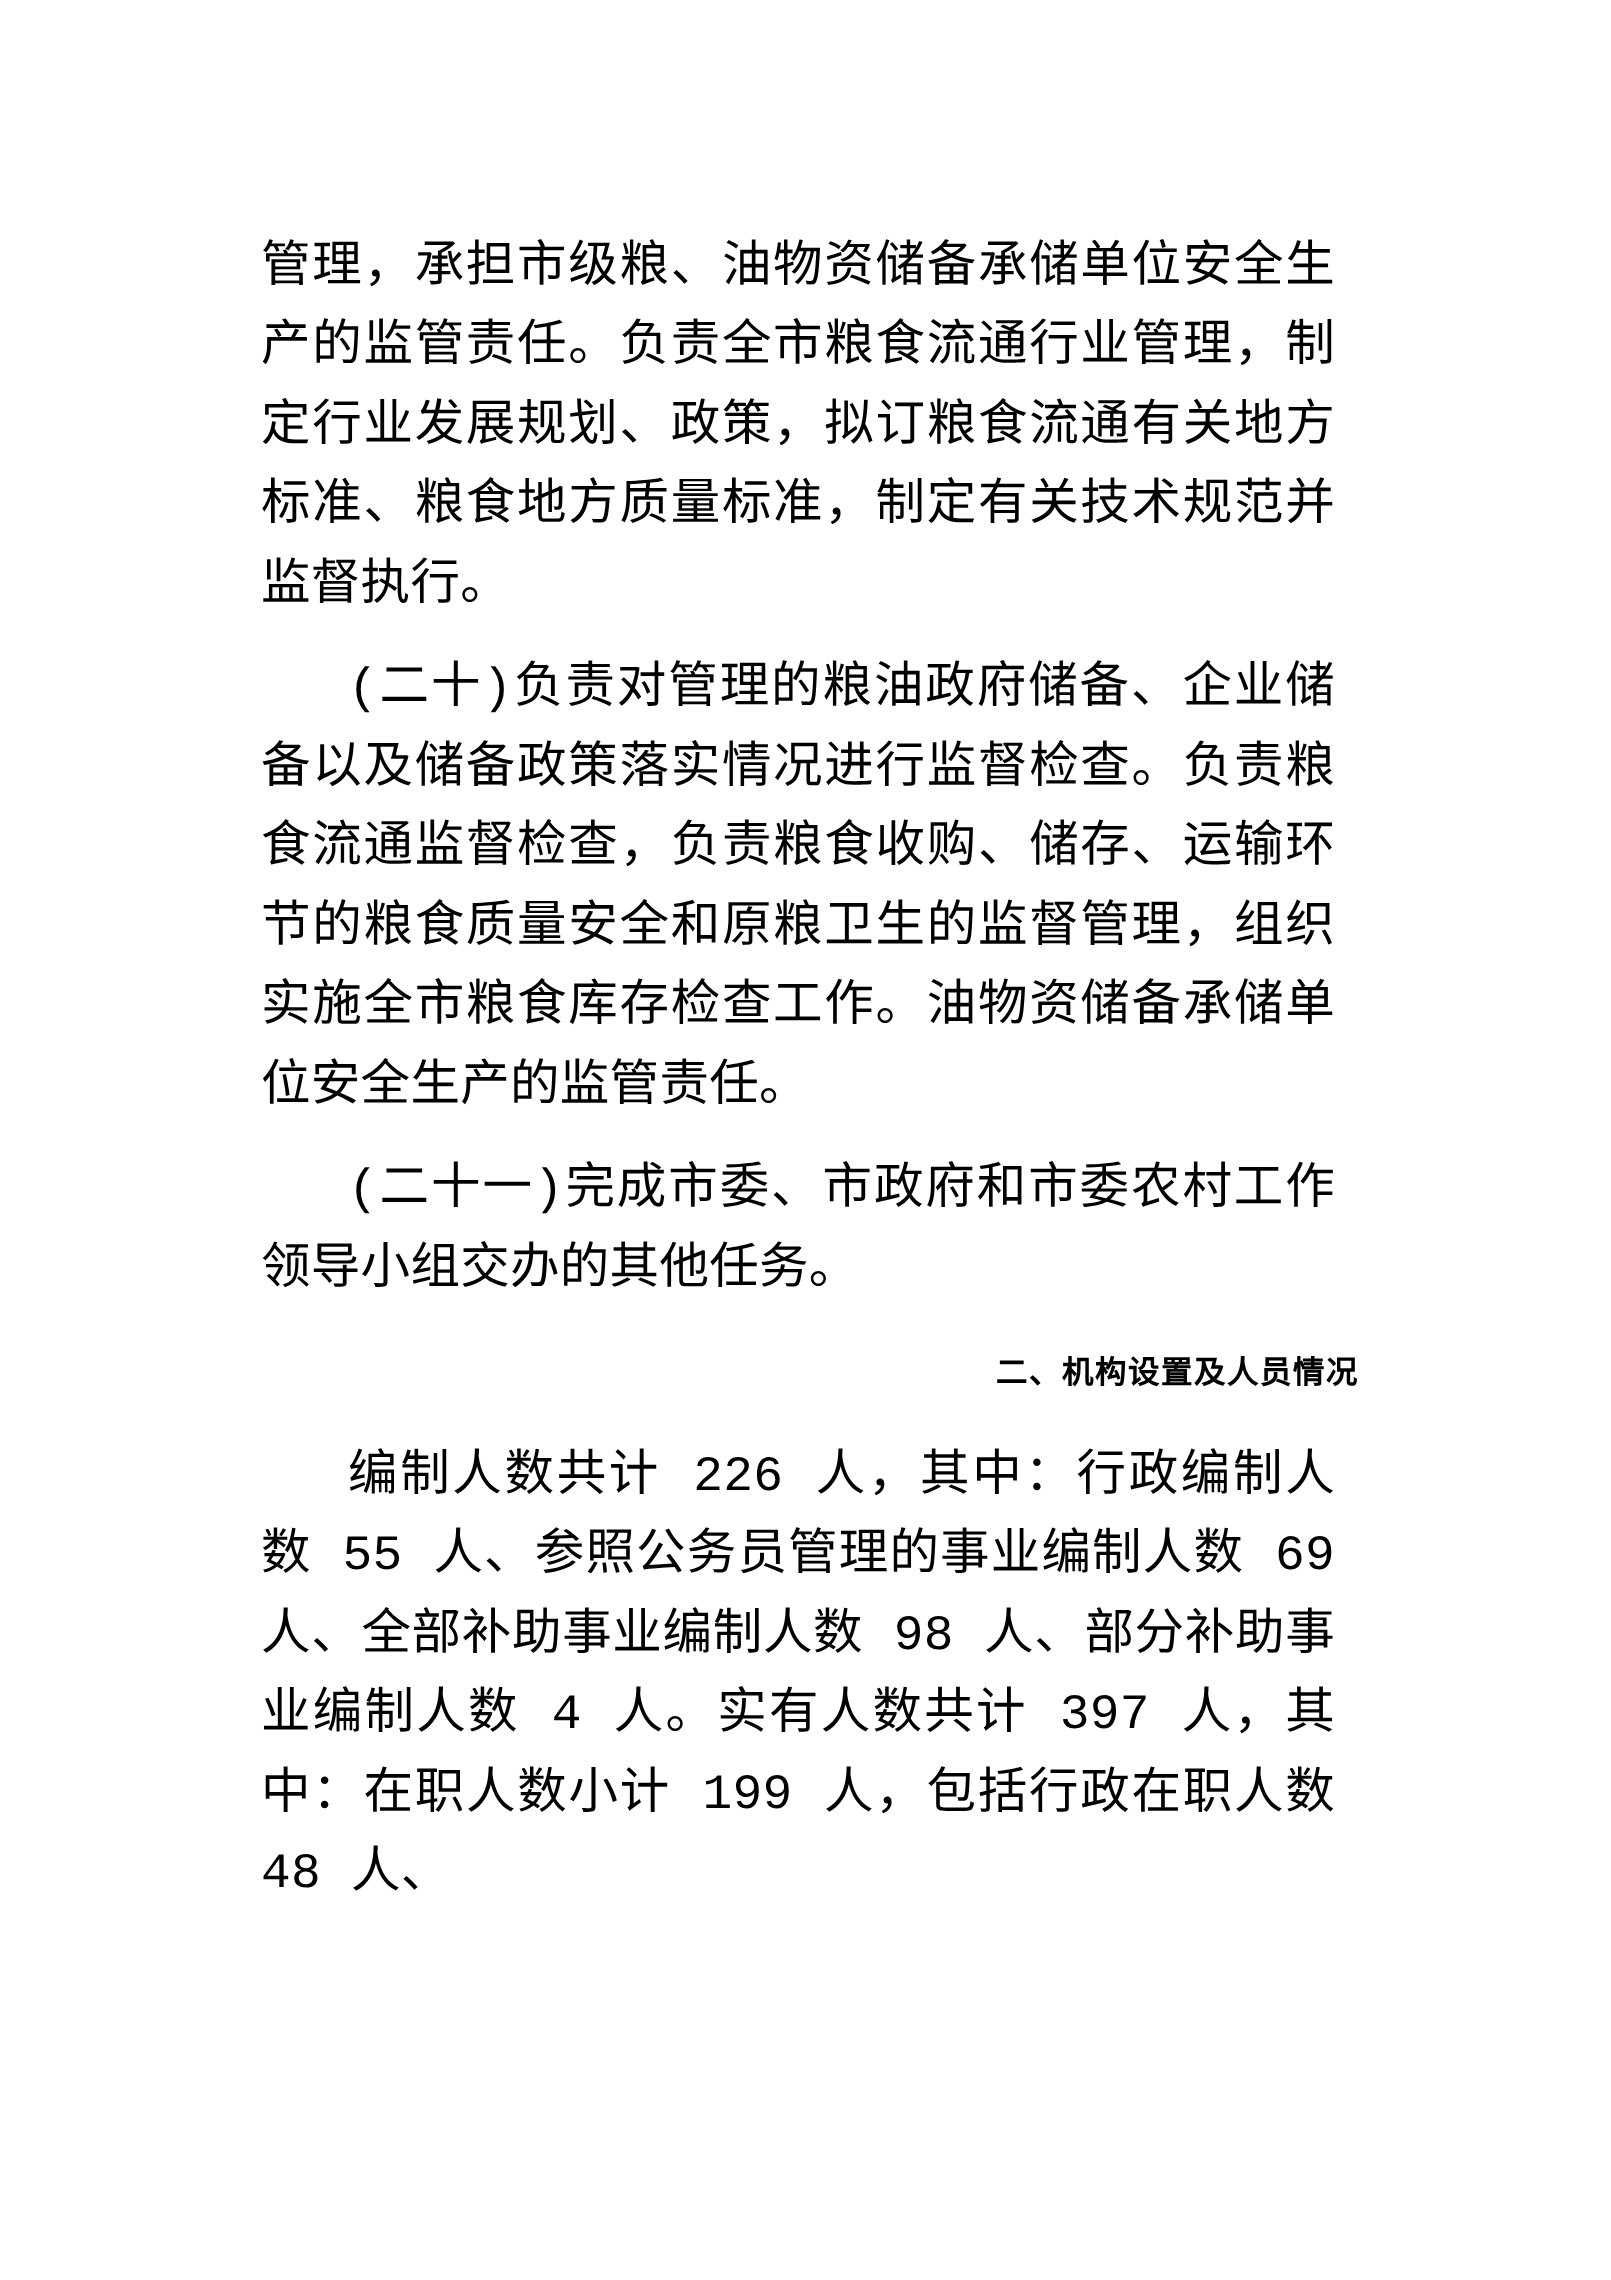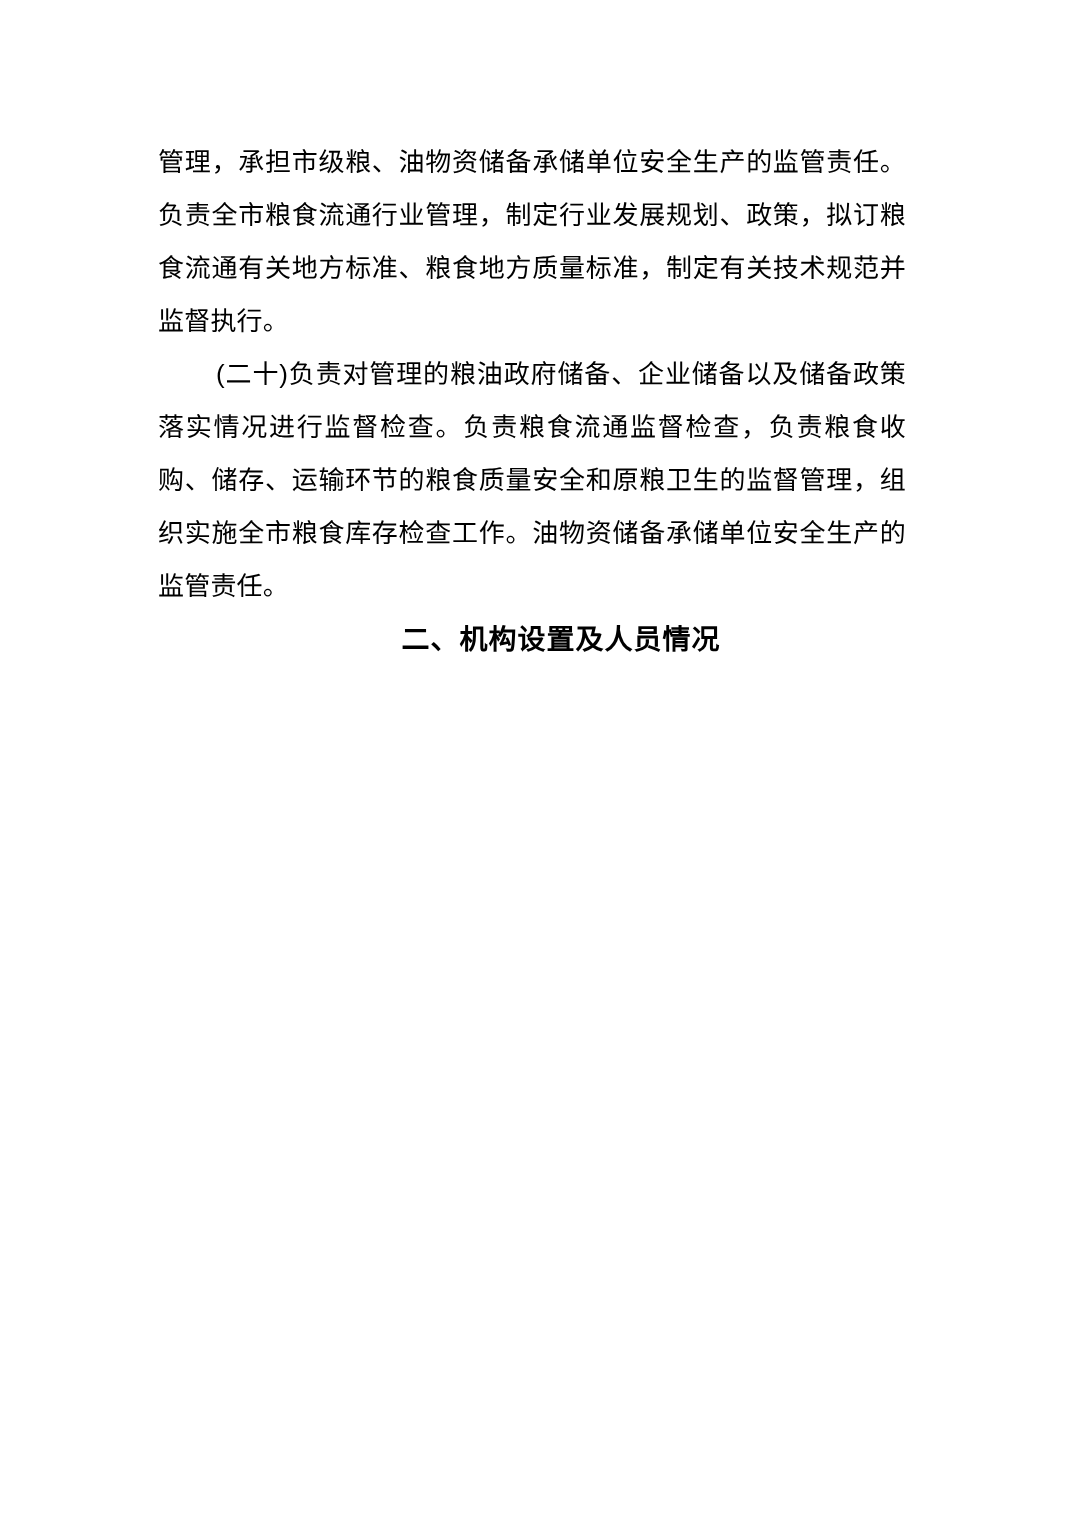--- a/index.html
+++ b/index.html
@@ -22,46 +22,48 @@
     background: #ffffff;
   }
   .text-block {
     position: absolute;
     left: 158px;
     top: 136px;
     width: 748px;
     color: #000000;
   }
   .body-paragraph {
-    margin: 0;
-    font-family: Liberation Sans, sans-serif;
-    font-size: 26px;
+    margin: 16px;
+    font-family: Liberation Mono, monospace;
+    font-size: 33px;
     line-height: 53px;
     text-align: justify;
     text-justify: inter-character;
     letter-spacing: 0.2px;
     word-break: break-all;
     overflow-wrap: break-word;
   }
   .body-paragraph.indented {
     text-indent: 58px;
   }
   .section-heading {
     margin: 0;
     font-family: "Liberation Sans", "DejaVu Sans", sans-serif;
-    font-size: 28px;
+    font-size: 21px;
     font-weight: 700;
     line-height: 53px;
     text-indent: 58px;
     letter-spacing: 1px;
-    text-align: center;
+    text-align: right;
   }
 </style>
 </head>
 <body>
 
 <div class="page">
   <div class="text-block">
     <p class="body-paragraph">管理，承担市级粮、油物资储备承储单位安全生产的监管责任。负责全市粮食流通行业管理，制定行业发展规划、政策，拟订粮食流通有关地方标准、粮食地方质量标准，制定有关技术规范并监督执行。</p>
     <p class="body-paragraph indented">(二十)负责对管理的粮油政府储备、企业储备以及储备政策落实情况进行监督检查。负责粮食流通监督检查，负责粮食收购、储存、运输环节的粮食质量安全和原粮卫生的监督管理，组织实施全市粮食库存检查工作。油物资储备承储单位安全生产的监管责任。</p>
+    <p class="body-paragraph indented">(二十一)完成市委、市政府和市委农村工作领导小组交办的其他任务。</p>
     <h2 class="section-heading">二、机构设置及人员情况</h2>
+    <p class="body-paragraph indented">编制人数共计 226 人，其中：行政编制人数 55 人、参照公务员管理的事业编制人数 69 人、全部补助事业编制人数 98 人、部分补助事业编制人数 4 人。实有人数共计 397 人，其中：在职人数小计 199 人，包括行政在职人数 48 人、</p>
   </div>
 </div>
 
 </body></html>

